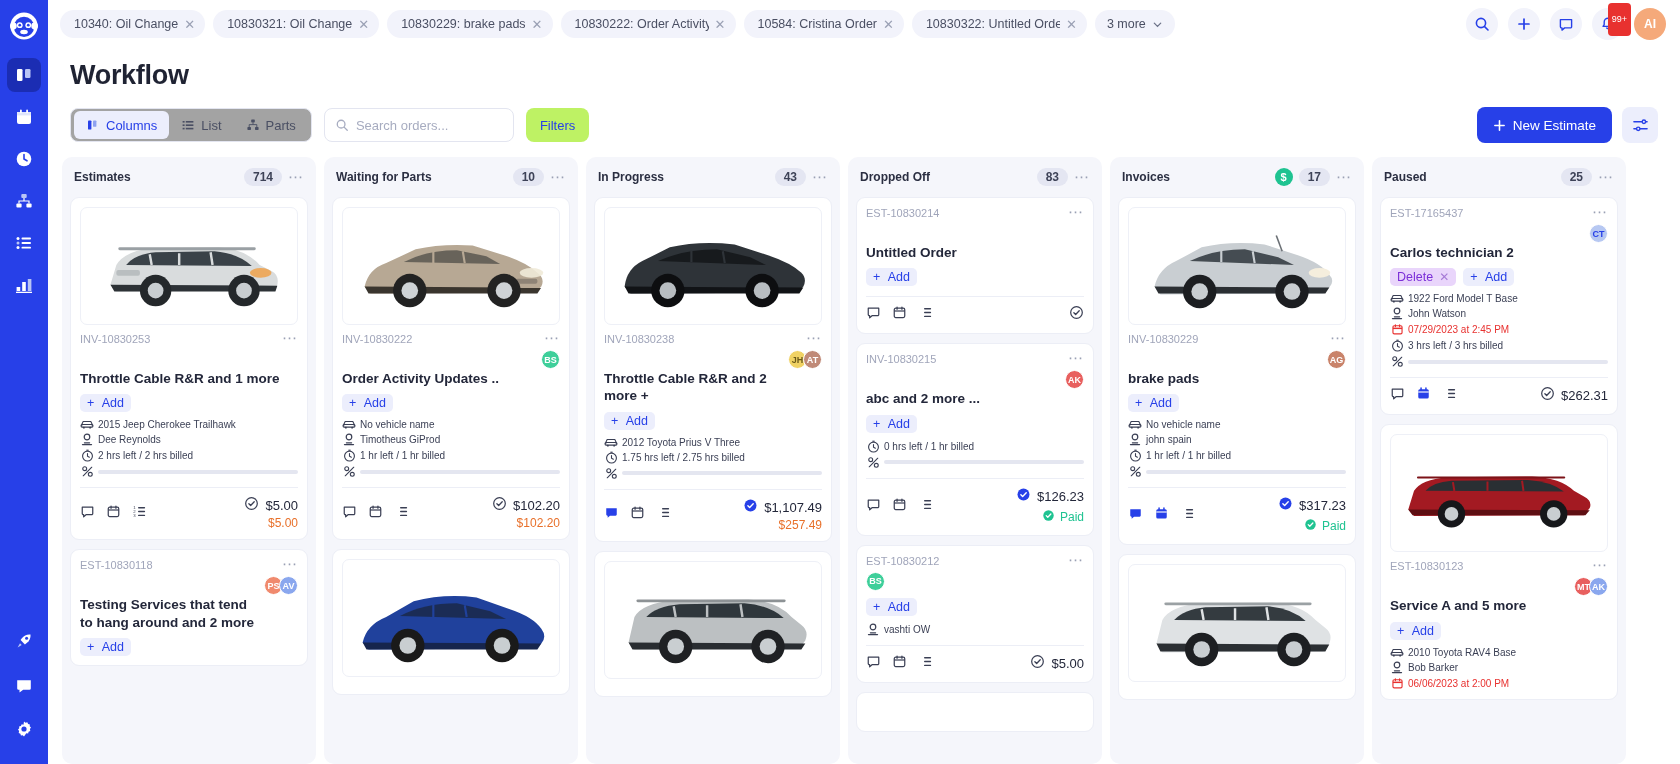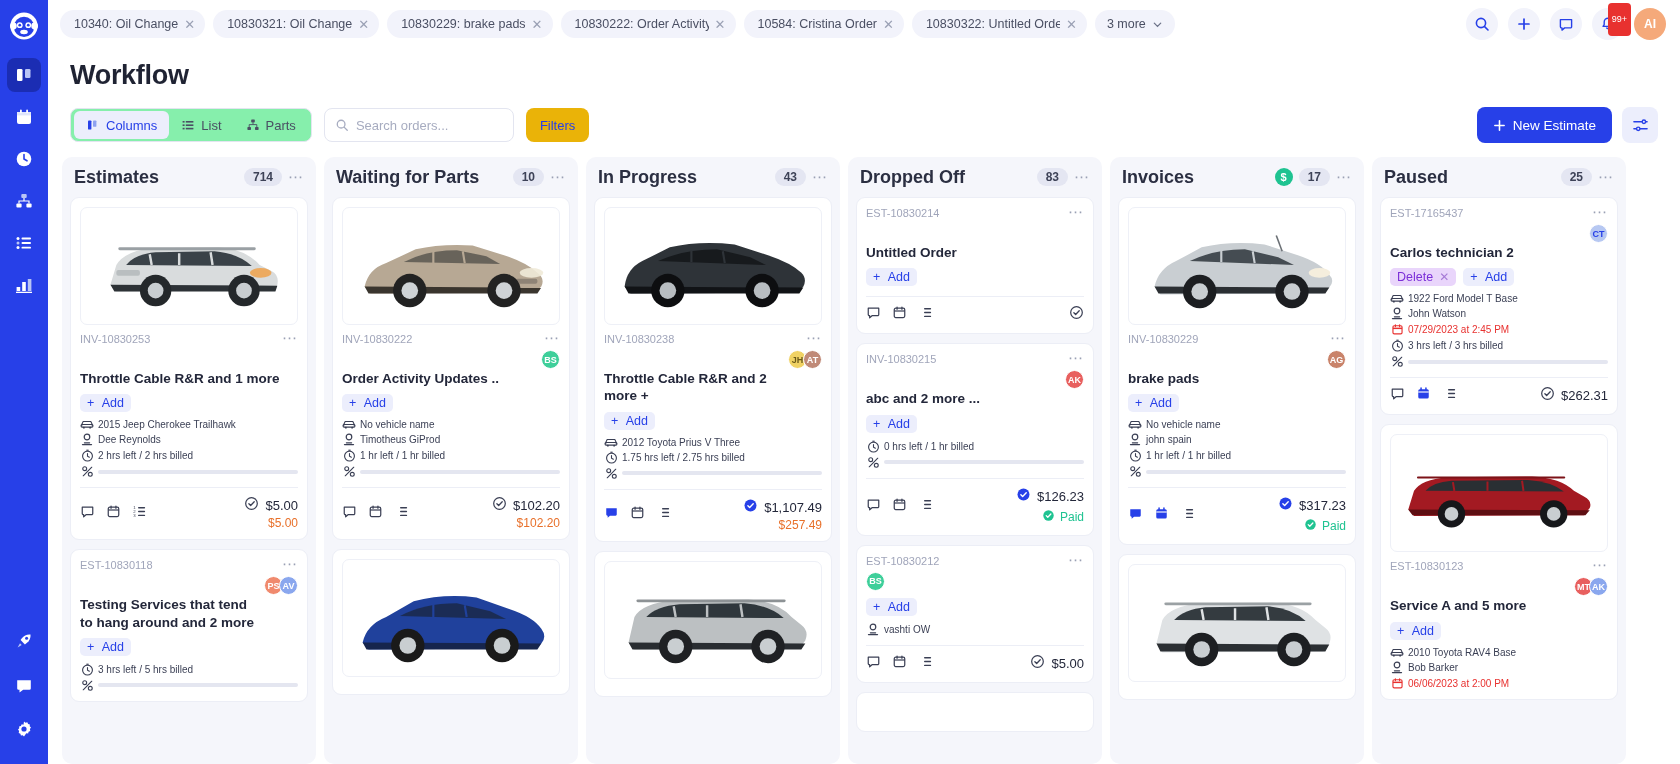--- a/index.html
+++ b/index.html
@@ -76,58 +76,58 @@
     display: flex; align-items: center; justify-content: center; cursor: pointer;
   }
 
   
   .page-head { padding: 12px 22px 0 22px; }
   .page-title { font-size: 27px; font-weight: bold; letter-spacing: -0.3px; }
 
   .toolbar { display: flex; align-items: center; gap: 12px; padding: 16px 22px 14px 22px; }
   .seg {
     display: flex; align-items: center; border: 1px solid #e3e5f0;
-    border-radius: 8px; height: 34px; padding: 3px; background: #86efac;
+    border-radius: 8px; height: 34px; padding: 3px; background: #a3a3a3;
   }
   .seg-item {
     display: flex; align-items: center; gap: 6px; height: 28px;
     border-radius: 6px; padding: 0 12px; font-size: 13px; color: #4a4f63; cursor: pointer;
   }
   .seg-item.active { background: #eceefc; color: #2740e8; font-weight: 500; }
   .search-box {
     width: 190px; height: 34px; border: 1px solid #e3e5f0; border-radius: 8px;
     display: flex; align-items: center; gap: 7px; padding: 0 10px; background: #fff;
   }
   .search-box input {
     border: none; outline: none; font-size: 13px; color: #32364a;
     font-family: "Liberation Sans", sans-serif; width: 140px; background: transparent;
   }
   .search-box input::placeholder { color: #a7acc0; }
   .filters-btn {
-    height: 34px; border-radius: 8px; background: #eab308; color: #2740e8;
+    height: 34px; border-radius: 8px; background: #bef264; color: #2740e8;
     font-size: 13px; display: flex; align-items: center; padding: 0 14px; cursor: pointer;
   }
   .toolbar-right { margin-left: auto; display: flex; align-items: center; gap: 10px; }
   .primary-btn {
     height: 36px; border-radius: 8px; background: #2740e8; color: #fff;
     font-size: 13.5px; font-weight: 500; display: flex; align-items: center; gap: 7px;
     padding: 0 16px; cursor: pointer; border: none;
     font-family: "Liberation Sans", sans-serif;
   }
   .icon-btn-sq {
     width: 36px; height: 36px; border-radius: 8px; background: #eceefc;
     display: flex; align-items: center; justify-content: center; cursor: pointer;
   }
 
   
   .board { flex: 1 1 auto; display: flex; gap: 0; padding: 0 0 0 14px; overflow: hidden; min-height: 0; }
   .column { width: 254px; flex: 0 0 254px; display: flex; flex-direction: column;
             background: #f5f6fb; border-radius: 10px; margin-right: 8px; min-height: 0; }
   .col-head { display: flex; align-items: center; height: 40px; padding: 0 12px; flex: 0 0 40px; }
-  .col-title { font-size: 18px; font-weight: bold; color: #2b2f42; }
+  .col-title { font-size: 12px; font-weight: bold; color: #2b2f42; }
   .col-spacer { flex: 1 1 auto; }
   .count-pill {
     background: #e4e6f2; color: #3d4257; font-size: 12px; font-weight: bold;
     border-radius: 10px; padding: 2px 9px; margin-right: 6px;
   }
   .dollar-pill {
     width: 18px; height: 18px; border-radius: 50%; background: #1fc391; color: #fff;
     font-size: 11px; font-weight: bold; display: flex; align-items: center;
     justify-content: center; margin-right: 6px;
   }
@@ -520,42 +520,20 @@
             <div class="card-title-row">
               <div class="card-title">Testing Services that tend to hang around and 2 more</div>
               <div class="avatars">
                 <span class="av" style="background:#f08a6e">PS</span>
                 <span class="av" style="background:#8aa7ee">AV</span>
               </div>
             </div>
             <div class="tag-row">
               <span class="tag-add">+&nbsp;<span>Add</span></span>
             </div>
-            <div class="meta">
-              <div class="meta-row">
-                <span class="mi">
-                    <svg width="13" height="13" viewBox="0 0 14 14">
-                      <circle cx="7" cy="7.6" r="5.3" stroke="#3a3f54" stroke-width="1.2" fill="none"></circle>
-                      <path d="M7 4.8v2.9l2 1.2" stroke="#3a3f54" stroke-width="1.2" fill="none" stroke-linecap="round"></path>
-                      <path d="M5.8 1.3h2.4" stroke="#3a3f54" stroke-width="1.2"></path>
-                    </svg>
-                  </span>
-                <span>3 hrs left / 5 hrs billed</span>
-              </div>
-              <div class="meta-row">
-                <span class="mi">
-                    <svg width="13" height="13" viewBox="0 0 14 14">
-                      <circle cx="4" cy="4" r="2.1" stroke="#3a3f54" stroke-width="1.2" fill="none"></circle>
-                      <circle cx="10" cy="10" r="2.1" stroke="#3a3f54" stroke-width="1.2" fill="none"></circle>
-                      <path d="M11.6 2.4L2.4 11.6" stroke="#3a3f54" stroke-width="1.2" stroke-linecap="round"></path>
-                    </svg>
-                  </span>
-                <span class="bar-track"><span class="bar-fill" style="width:55%"></span></span>
-              </div>
-            </div>
           </div>
 
         </div>
       </div>
 
       <div class="column">
         <div class="col-head">
           <span class="col-title">Waiting for Parts</span>
           <span class="col-spacer"></span>
           <span class="count-pill">10</span>

